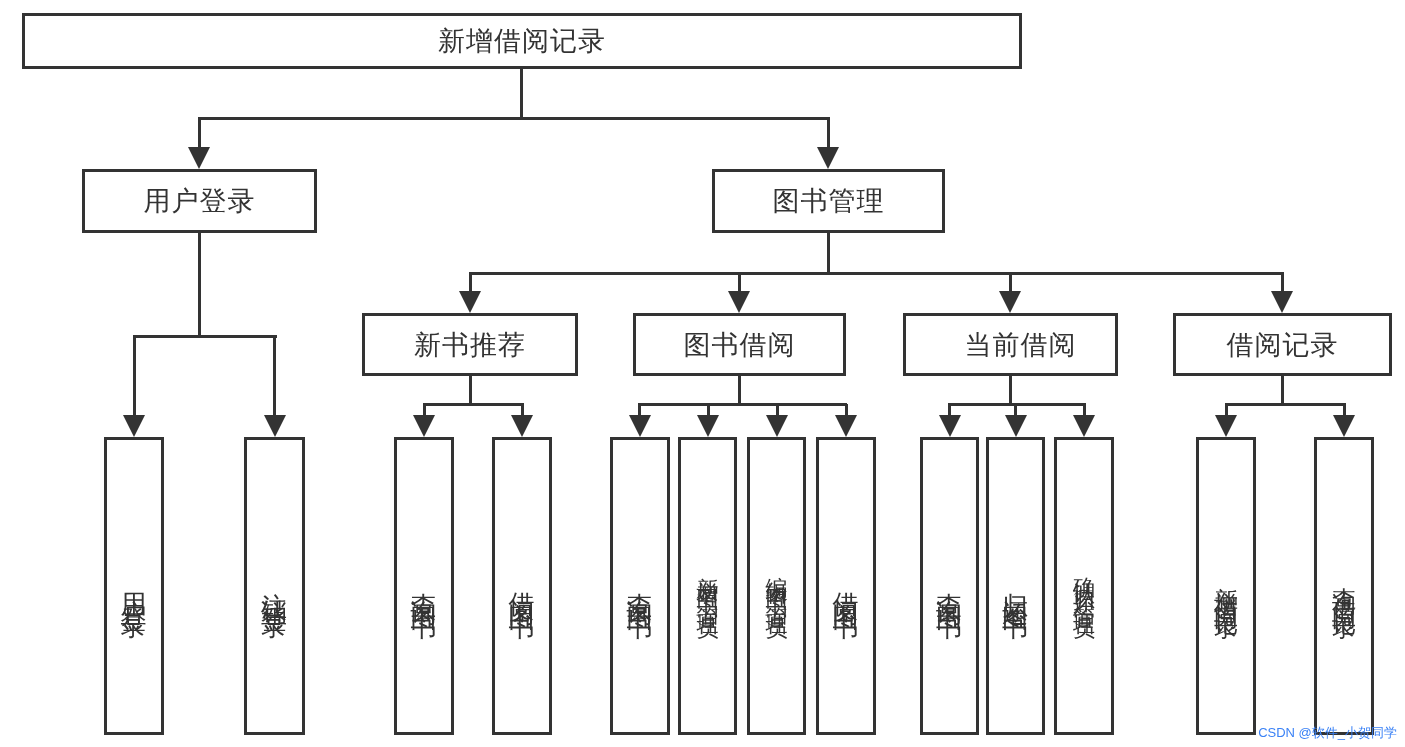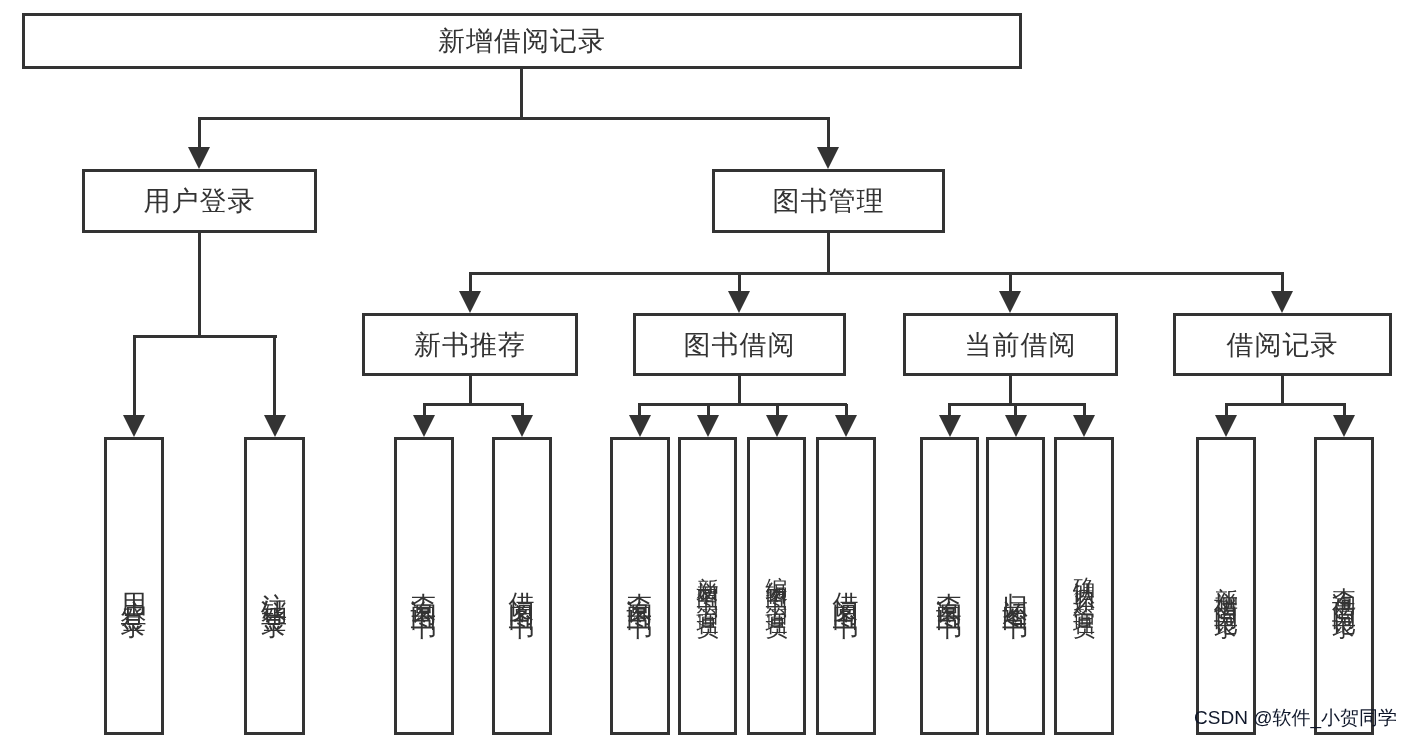--- a/index.html
+++ b/index.html
@@ -45,23 +45,23 @@
     left:-9.5px;
     bottom:-22px;
     width:0;height:0;
     border-left:11px solid transparent;
     border-right:11px solid transparent;
     border-top:22px solid #333333;
   }
   .watermark{
     position:absolute;
     right:8px;
-    bottom:16px;
-    font-size:19px;
-    color:#0f172a;
+    bottom:5px;
+    font-size:13px;
+    color:#3b82f6;
     white-space:nowrap;
   }
 </style>
 </head>
 <body>
 
 <div id="canvas">
 
   <div class="box" style="left:22px;top:13px;width:1000px;height:56px;">
     <span class="hlabel">新增借阅记录</span>

